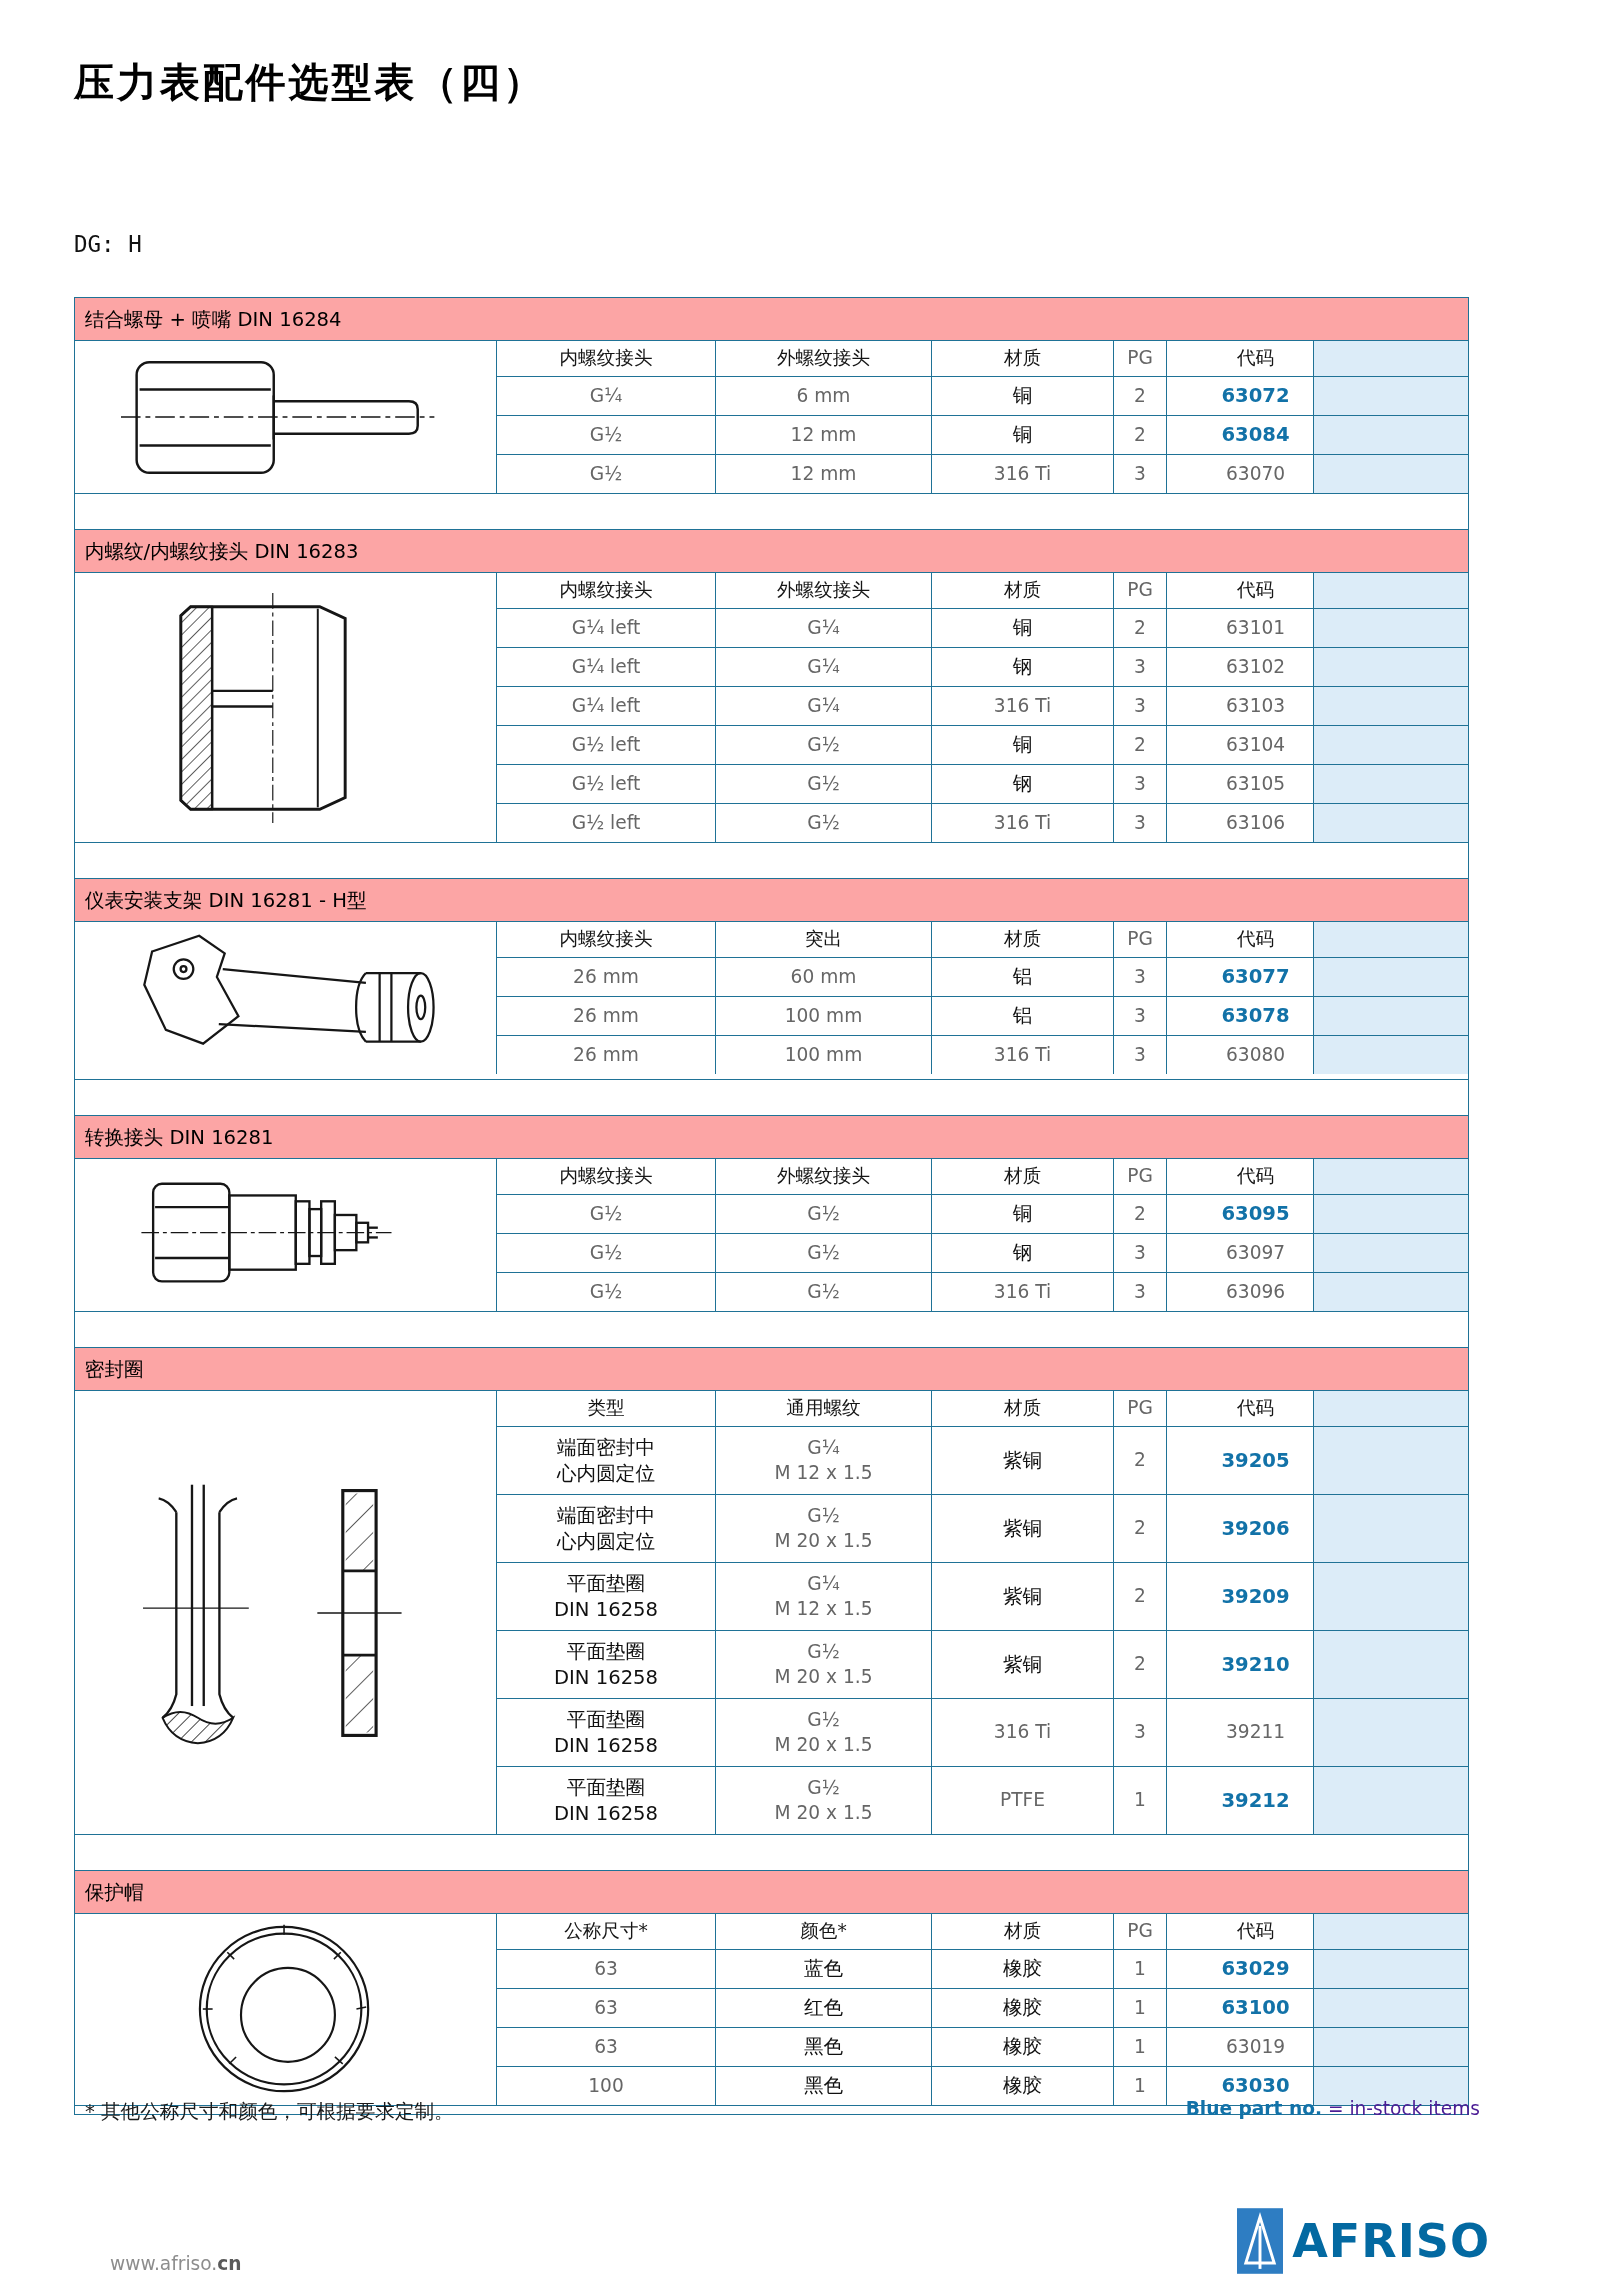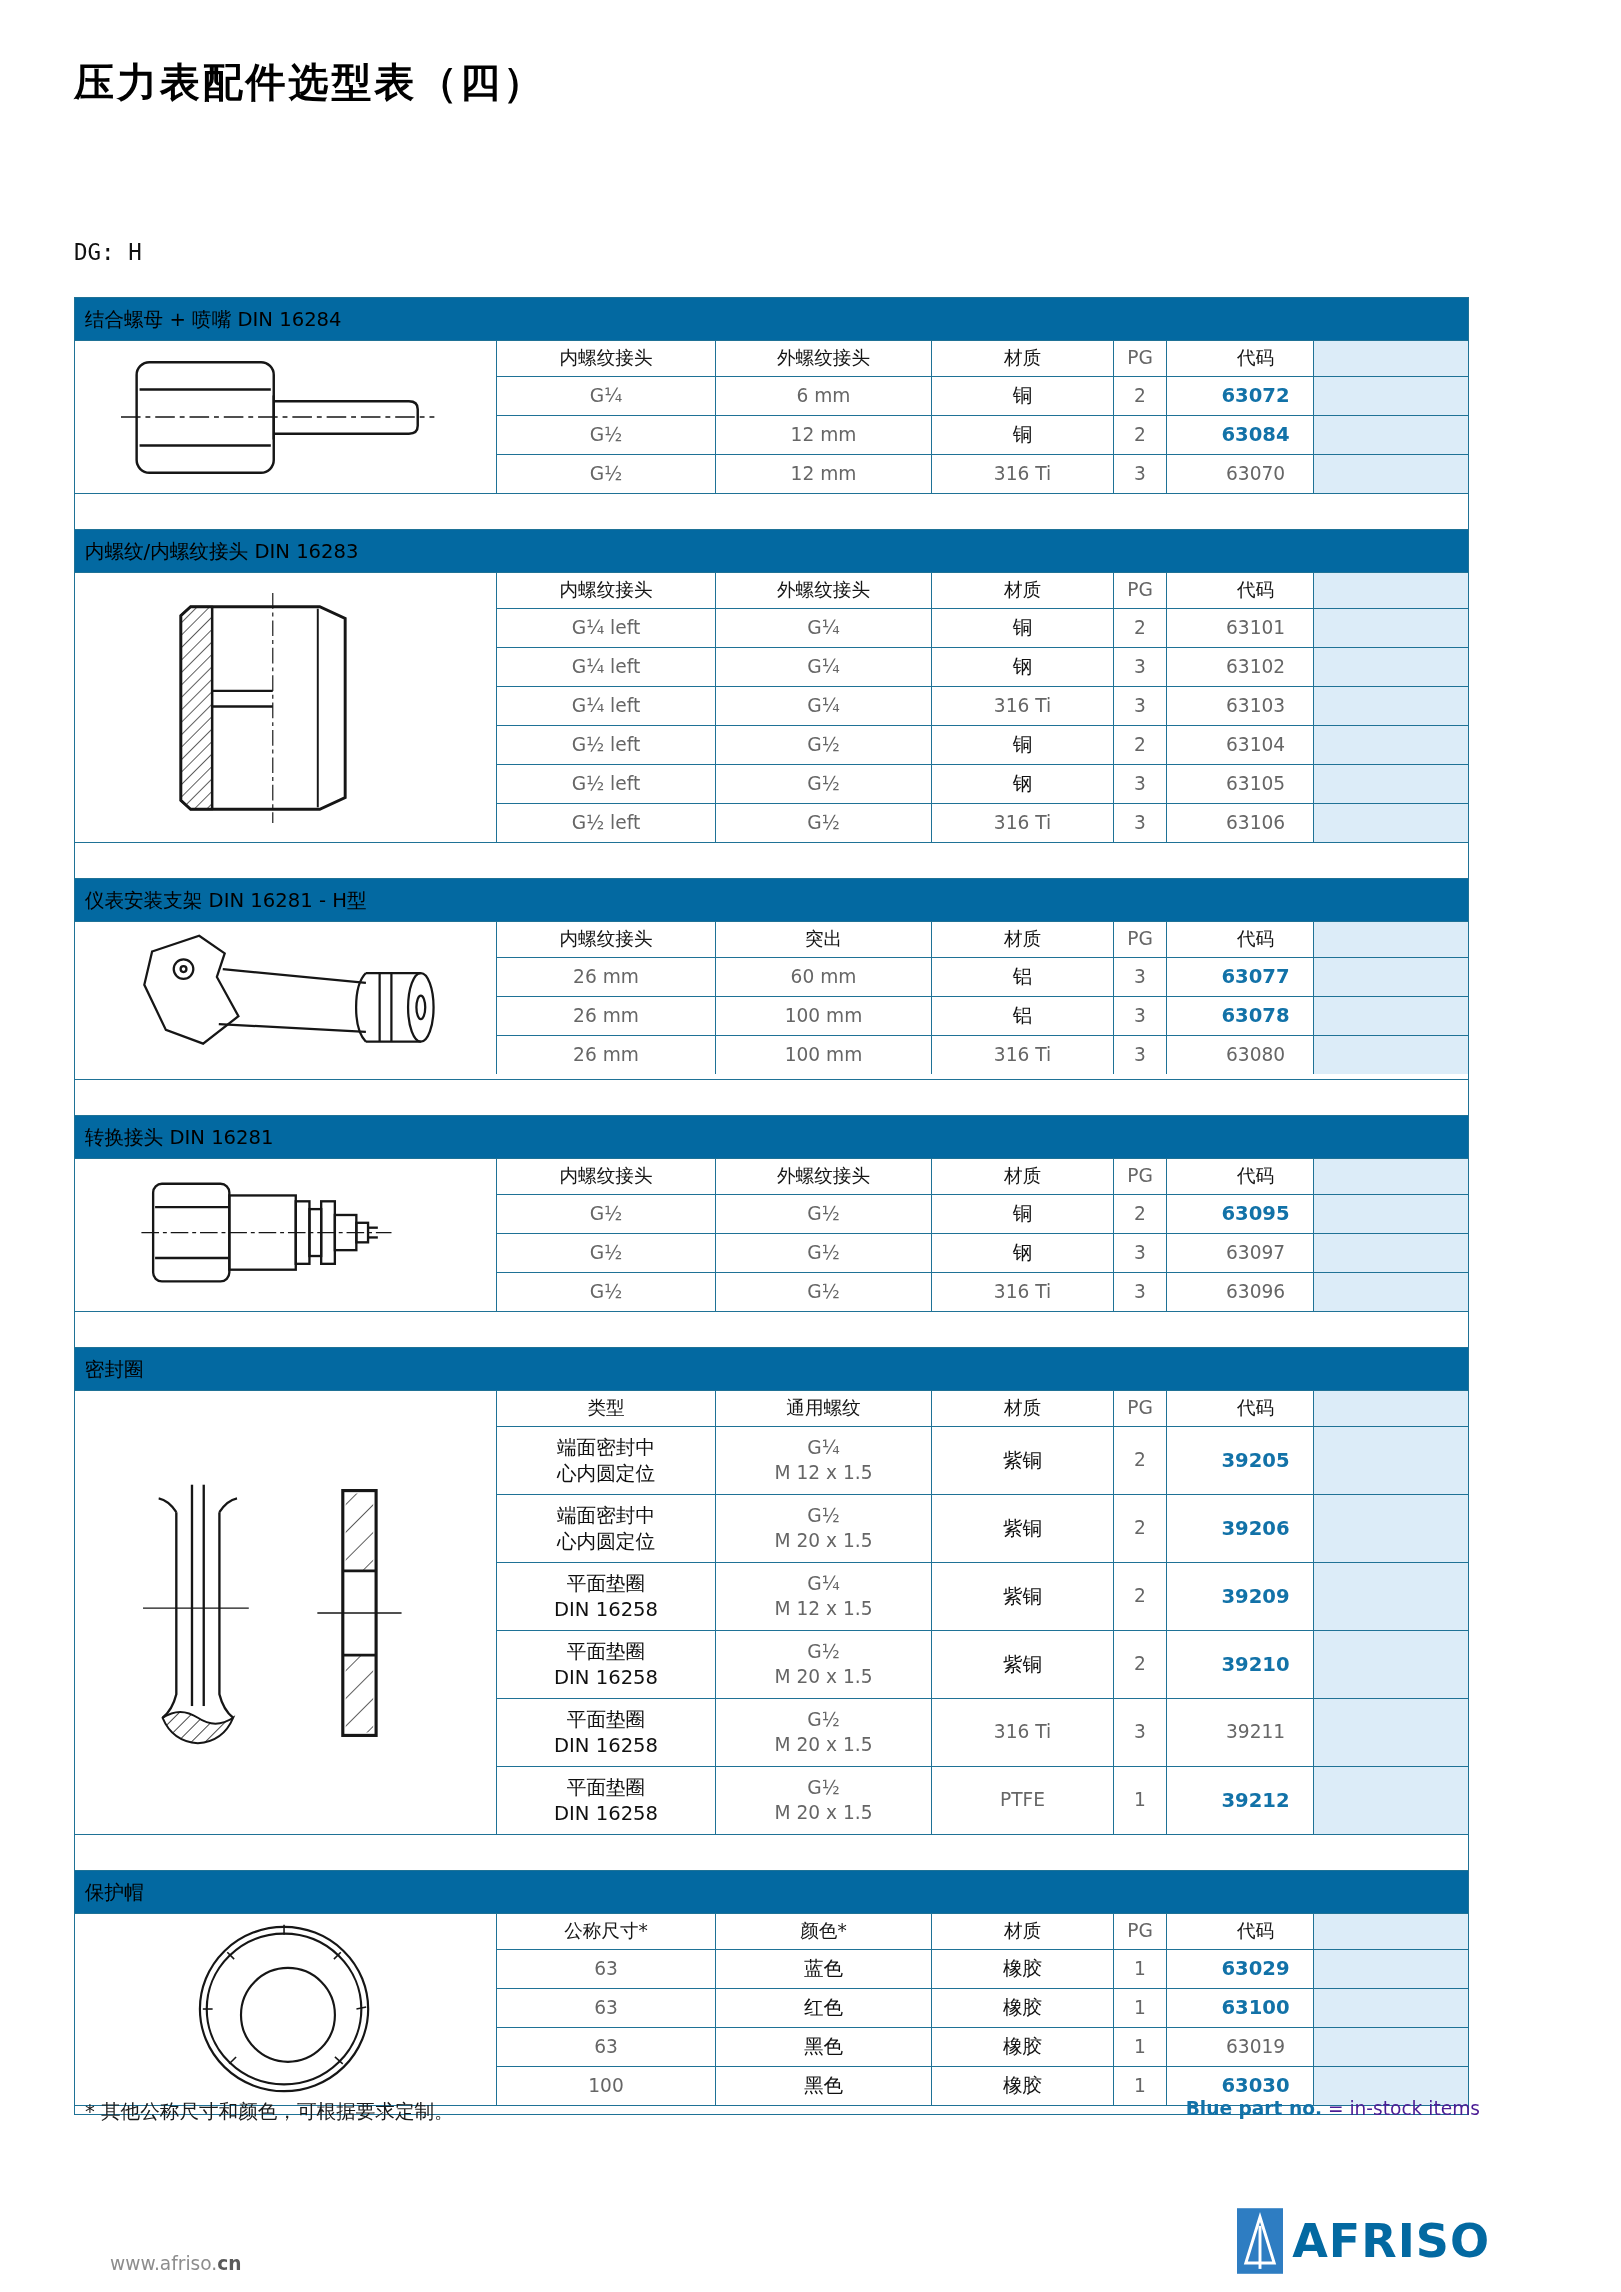--- a/index.html
+++ b/index.html
@@ -2,26 +2,26 @@
 <html style="--teal: #1f7296; --lightblue: #dcecf8; --blue: #1272a8; --logoblue: #2e7dc2;"><head>
 <meta charset="utf-8">
 <style>
   * { margin:0; padding:0; box-sizing:border-box; }
   html,body { background:#fff; }
   body {
     width:1621px; height:2293px; position:relative; overflow:hidden;
     font-family:"DejaVu Sans","Liberation Sans",sans-serif; color:#111;
   }
   .title { position:absolute; left:74px; top:55px; font-size:40px; font-weight:bold; letter-spacing:2.9px; color:#000; }
-  .dg { position:absolute; left:74px; top:231px; font-family:"DejaVu Sans Mono","Liberation Mono",monospace; font-size:22.5px; color:#111;margin-top:8px; }
+  .dg { position:absolute; left:74px; top:231px; font-family:"DejaVu Sans Mono","Liberation Mono",monospace; font-size:22.5px; color:#111; }
 
   .catalog { position:absolute; left:74px; top:297px; width:1395px; border:1px solid var(--teal); background:#fff; }
   .section { width:100%; }
   .section + .section { border-top:1px solid var(--teal); }
-  .sec-title { height:43px; display:flex; align-items:center; padding-left:9.8px; font-size:19.6px; color:#000; border-bottom:1px solid var(--teal); background:#0369a1; }
+  .sec-title { height:43px; display:flex; align-items:center; padding-left:9.8px; font-size:19.6px; color:#000; border-bottom:1px solid var(--teal); background:#fca5a5; }
   .sec-body { display:flex; border-bottom:1px solid var(--teal); }
   .drawing-cell { width:421px; display:flex; align-items:center; justify-content:center; }
   .grid { flex:1; display:flex; flex-direction:column; }
   .row { display:flex; border-bottom:1px solid var(--teal); }
   .row:last-child { border-bottom:none; }
   .cell { display:flex; align-items:center; justify-content:center; text-align:center;
           border-left:1px solid var(--teal); min-height:38px; white-space:pre-line; line-height:1.3; padding:2px 3.9px; }
   .row.head .cell { min-height:35px; }
   .row.tall .cell { min-height:67px; }
   .c0 { width:219px; } .c1 { width:216px; } .c2 { width:182px; } .c3 { width:53px; } .c4 { width:147px;padding-left:35px; }

